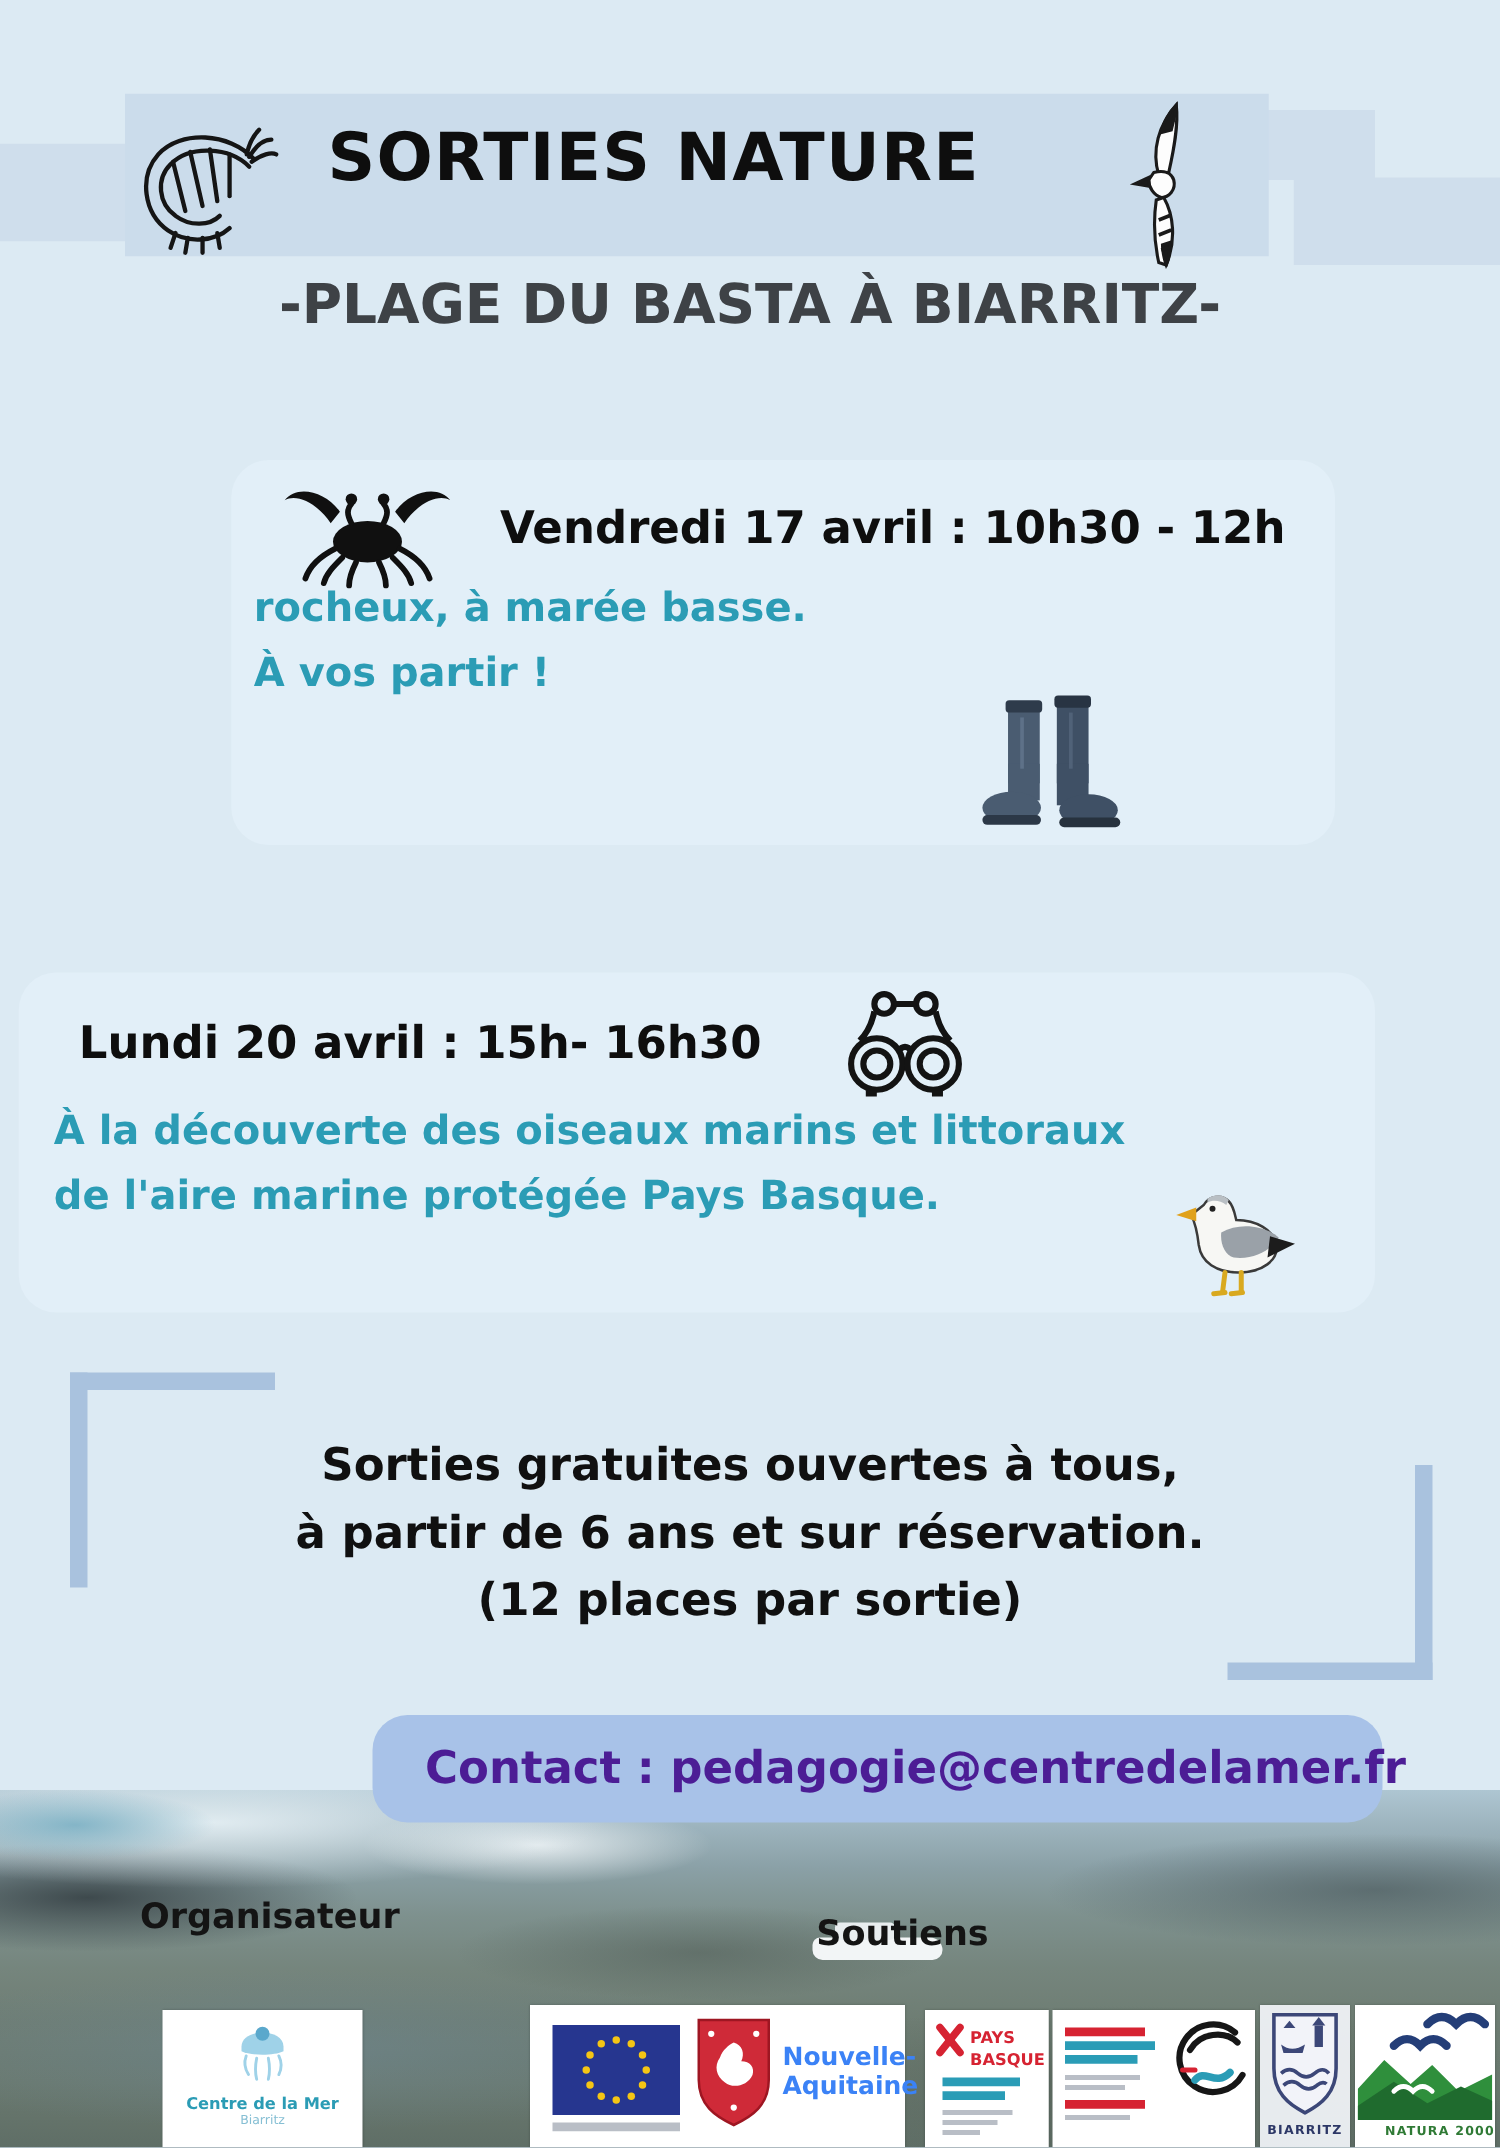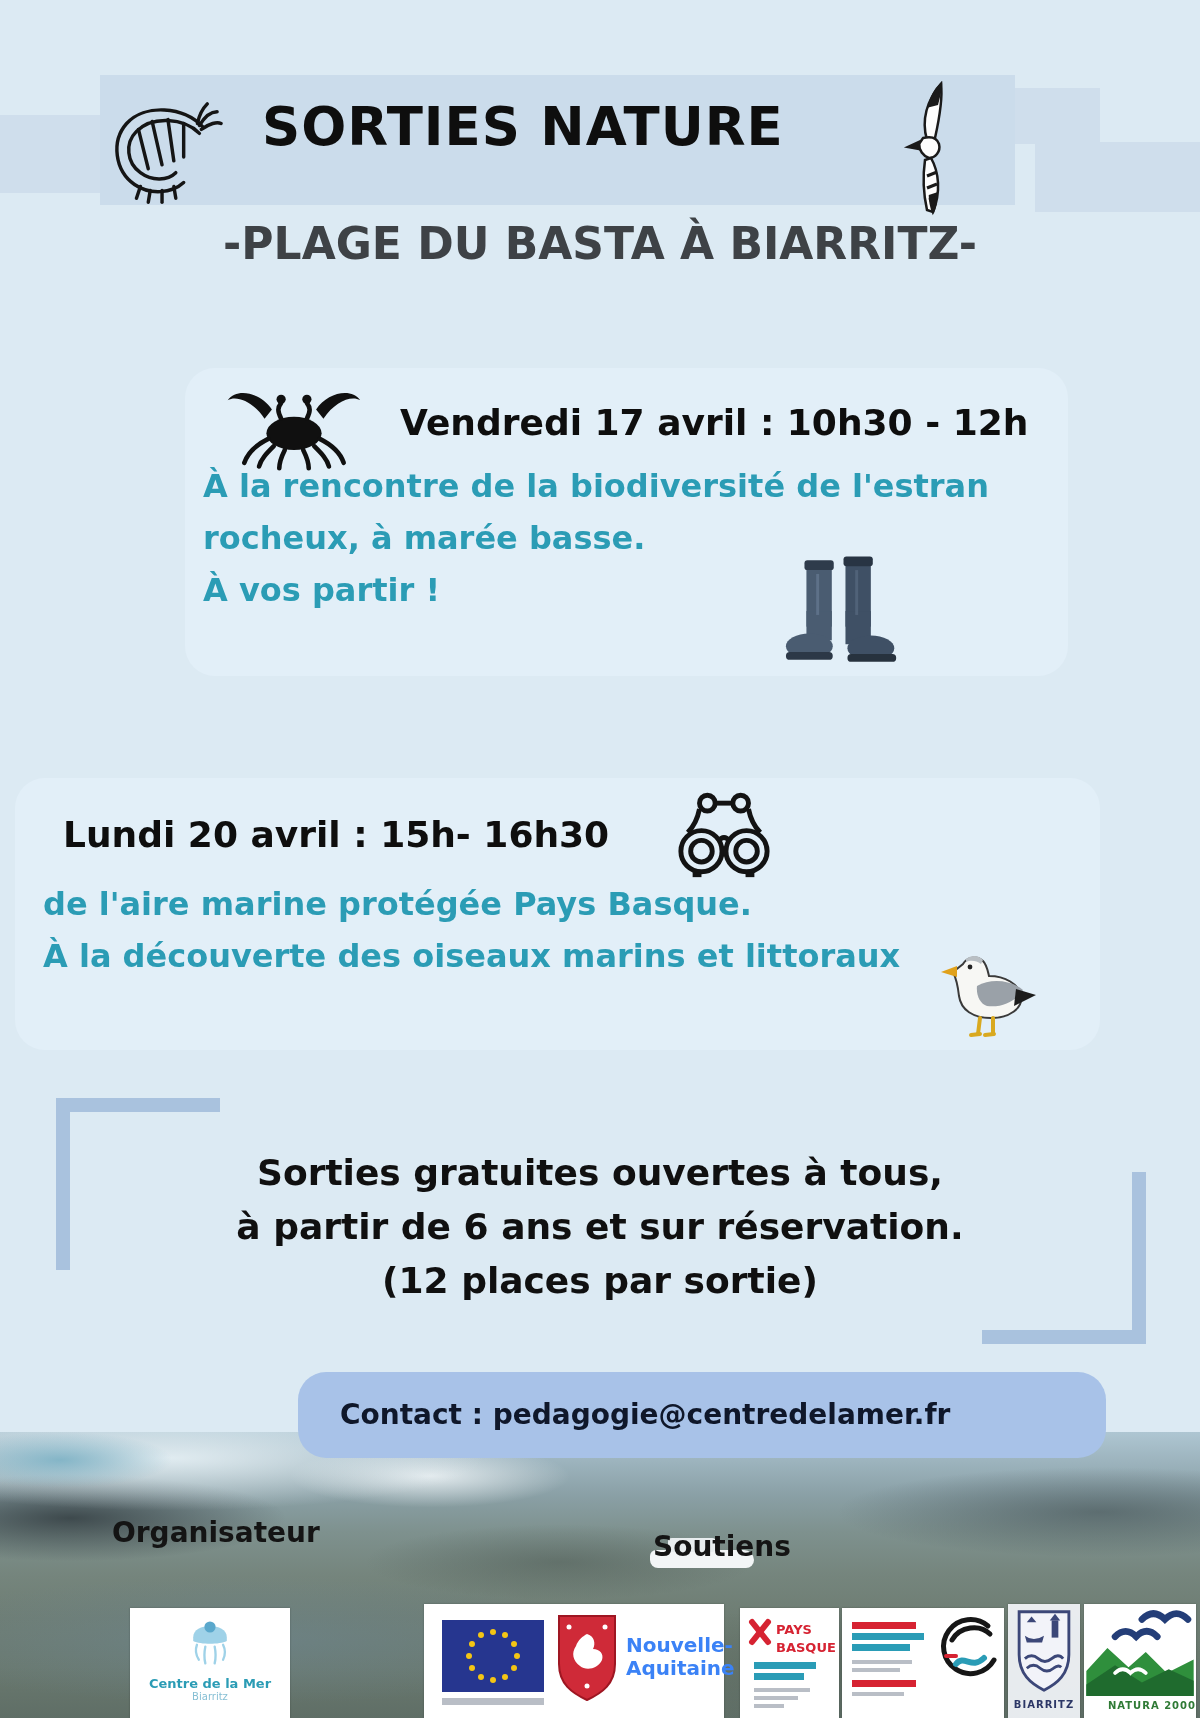--- a/index.html
+++ b/index.html
@@ -27,21 +27,21 @@
   
   .bracket-tl{left:56px;top:1098px;width:150px;height:158px;
     border-top:14px solid #A9C2DE;border-left:14px solid #A9C2DE;}
   .bracket-br{left:982px;top:1172px;width:150px;height:158px;
     border-bottom:14px solid #A9C2DE;border-right:14px solid #A9C2DE;}
   .info-box{left:100px;top:1146px;width:1000px;text-align:center;}
   .info-line{font-size:36px;font-weight:800;color:#101010;line-height:54px;}
 
   
   .contact-bar{left:298px;top:1372px;width:808px;height:86px;background:#A8C2E8;border-radius:28px;z-index:5;}
-  .contact-text{margin:0 0 0 42px;line-height:86px;font-size:28px;font-weight:800;color:#0f172a;}
+  .contact-text{margin:0 0 0 42px;line-height:86px;font-size:36px;font-weight:800;color:#4c1d95;}
 
   
   .photo{left:0;top:1432px;width:1200px;height:286px;
     background:
       radial-gradient(ellipse 160px 40px at 60px 28px, rgba(120,175,195,.85), rgba(120,175,195,0) 70%),
       radial-gradient(ellipse 420px 70px at 170px 26px, rgba(236,245,249,.85), rgba(236,245,249,0) 75%),
       radial-gradient(ellipse 200px 45px at 430px 44px, rgba(246,250,252,.8), rgba(246,250,252,0) 70%),
       radial-gradient(ellipse 300px 60px at 70px 86px, rgba(50,60,64,.85), rgba(50,60,64,0) 72%),
       radial-gradient(ellipse 350px 60px at 1100px 80px, rgba(66,80,84,.6), rgba(66,80,84,0) 75%),
       radial-gradient(ellipse 500px 85px at 250px 208px, rgba(108,134,146,.55), rgba(108,134,146,0) 75%),
@@ -133,21 +133,20 @@
         <path d="M70,76 C66,84 64,90 64,96"></path>
         <path d="M108,64 C120,70 130,78 134,90"></path>
         <path d="M102,72 C110,80 116,86 118,94"></path>
         <path d="M90,76 C94,84 96,90 96,96"></path>
         <path d="M66,42 C62,34 62,30 66,25"></path>
         <path d="M94,42 C98,34 98,30 94,25"></path>
       </g>
     </svg>
     <div class="abs ev-heading nowrap" style="left:215px;top:34px;">Vendredi 17 avril : 10h30 - 12h</div>
     <div class="abs teal" style="left:18px;top:92px;">
-      <p class="teal-line nowrap">À la rencontre de la biodiversité de l'estran</p>
       <p class="teal-line nowrap">rocheux, à marée basse.</p>
       <p class="teal-line nowrap">À vos partir !</p>
     </div>
     <svg class="abs" style="left:598px;top:186px;" width="122" height="118" viewBox="0 0 125 120">
       <rect x="64" y="4" width="26" height="70" fill="#3F5065"></rect>
       <rect x="62" y="2" width="30" height="10" rx="3" fill="#283443"></rect>
       <rect x="64" y="58" width="26" height="34" fill="#3F5065"></rect>
       <ellipse cx="90" cy="96" rx="24" ry="13" fill="#3F5065"></ellipse>
       <rect x="66" y="102" width="50" height="8" rx="4" fill="#27323E"></rect>
       <rect x="74" y="16" width="3" height="46" fill="#55677D" opacity="0.8"></rect>
@@ -172,22 +171,22 @@
           <circle cx="67" cy="15" r="8"></circle>
         <path d="M25,21 C23,31 20,38 13,45"></path>
         <path d="M75,21 C77,31 80,38 87,45"></path>
         <path d="M41,15 h18"></path>
         <path d="M44,54 q6,-8 12,0"></path>
         <path d="M18,88 h9"></path>
           <path d="M72,88 h9"></path>
       </g>
     </svg>
     <div class="abs teal" style="left:28px;top:100px;">
+      <p class="teal-line nowrap">À la découverte des oiseaux marins et littoraux</p>
       <p class="teal-line nowrap">de l'aire marine protégée Pays Basque.</p>
-      <p class="teal-line nowrap">À la découverte des oiseaux marins et littoraux</p>
     </div>
     <svg class="abs" style="left:918px;top:156px;" width="110" height="110" viewBox="0 0 110 110">
       <path d="M20,38 L30,30 C34,23 44,21 50,27 C54,31 55,38 56,42 C72,42 86,50 88,62 C90,74 77,84 58,84 C40,84 28,76 26,62 C25,53 24,46 20,38 Z" fill="#F7F7F4" stroke="#3A3A3A" stroke-width="2"></path>
       <path d="M33,25 C38,21 46,21 50,26 L48,30 C43,26 37,26 33,28 Z" fill="#B9BFC4"></path>
       <polygon points="8,38 24,32 24,43" fill="#E0A11B"></polygon>
       <circle cx="37" cy="33" r="2.4" fill="#222222"></circle>
       <path d="M44,52 C58,44 78,46 90,56 C84,66 70,74 54,72 C47,70 43,61 44,52 Z" fill="#9AA1A8"></path>
       <polygon points="83,55 103,61 81,72" fill="#1C1C1C"></polygon>
       <g stroke="#D9A91F" stroke-width="4" fill="none" stroke-linecap="round">
         <path d="M47,84 L45,100"></path>

